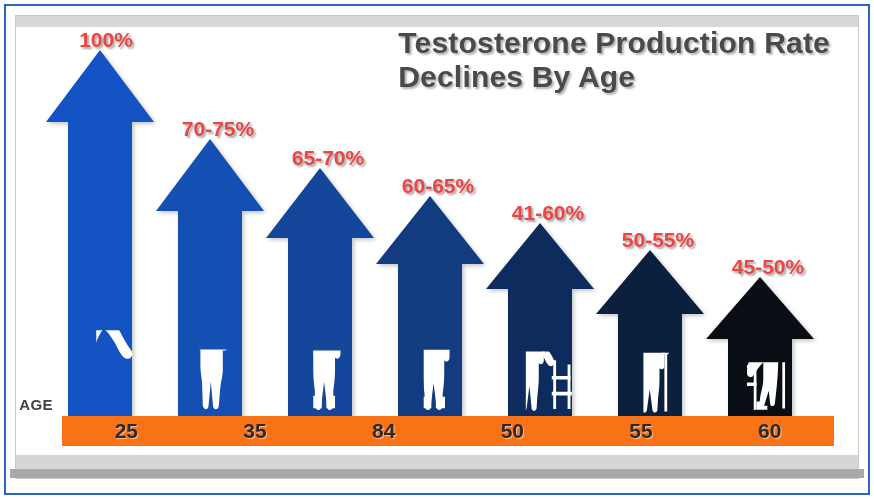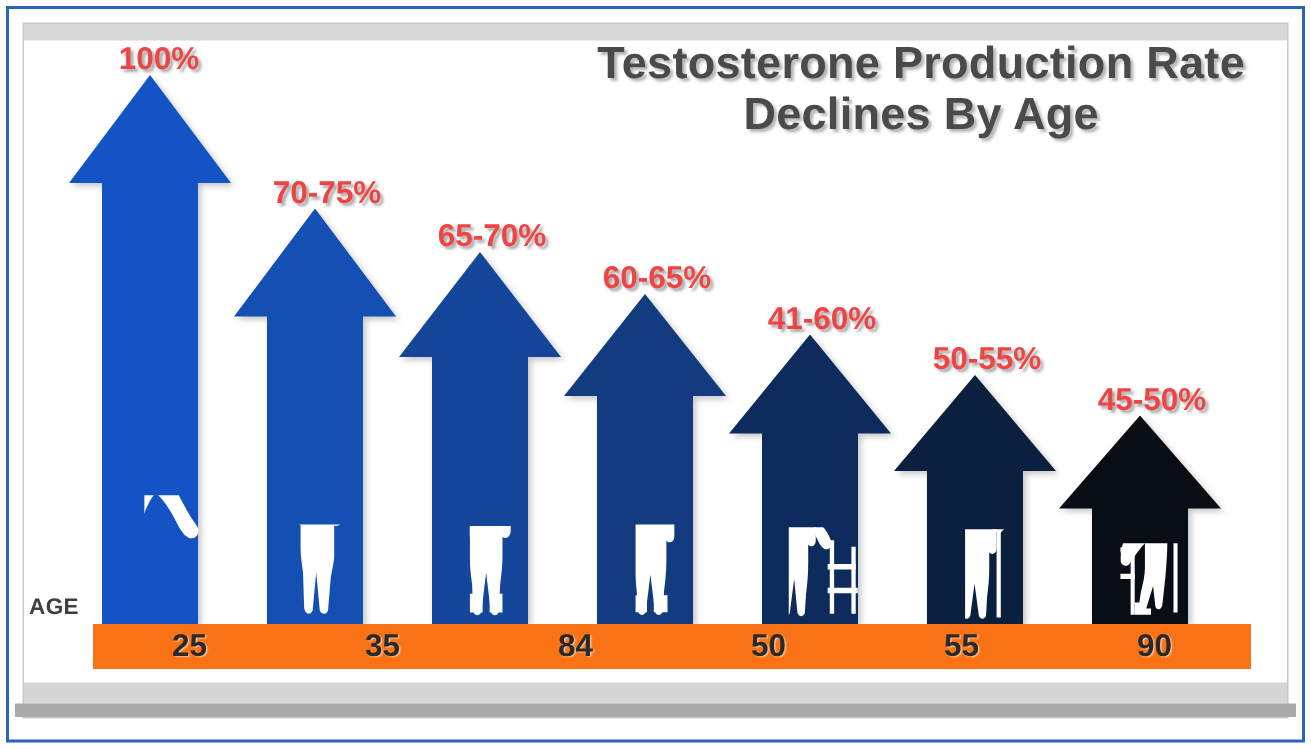--- a/index.html
+++ b/index.html
@@ -74,21 +74,21 @@
     top: 0;
     width: 874px;
     height: 499px;
   }
 
   
   #title-block {
     position: absolute;
     right: 44px;
     top: 26px;
-    text-align: center;
+    text-align: left;
     line-height: 1.12;
   }
   #title-block .tline {
     display: block;
     font-size: 30px;
     font-weight: bold;
     color: #4a4a4a;
     letter-spacing: 0.2px;
     text-shadow: 2px 2px 2px rgba(120,120,120,0.55);
     white-space: nowrap;
@@ -356,17 +356,17 @@
         <div class="pct-label" style="left: 688px; top: 255px;">45-50%</div>
       </div>
 
     <div id="age-caption">AGE</div>
     <div id="age-axis">
         <div class="age-cell">25</div>
         <div class="age-cell">35</div>
         <div class="age-cell">84</div>
         <div class="age-cell">50</div>
         <div class="age-cell">55</div>
-        <div class="age-cell">90</div>
+        <div class="age-cell">60</div>
       </div>
 
   </div>
 </div>
 
 </body></html>

